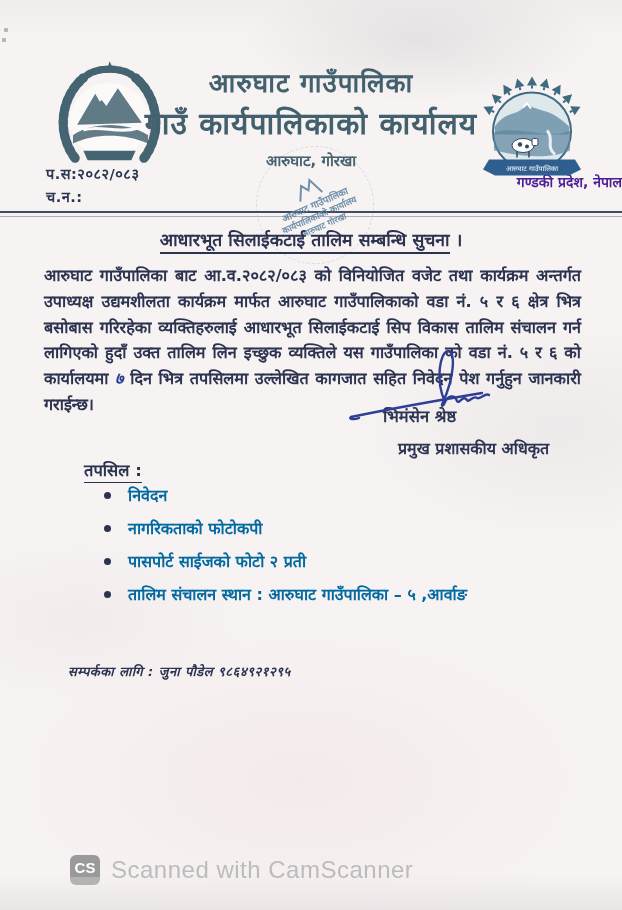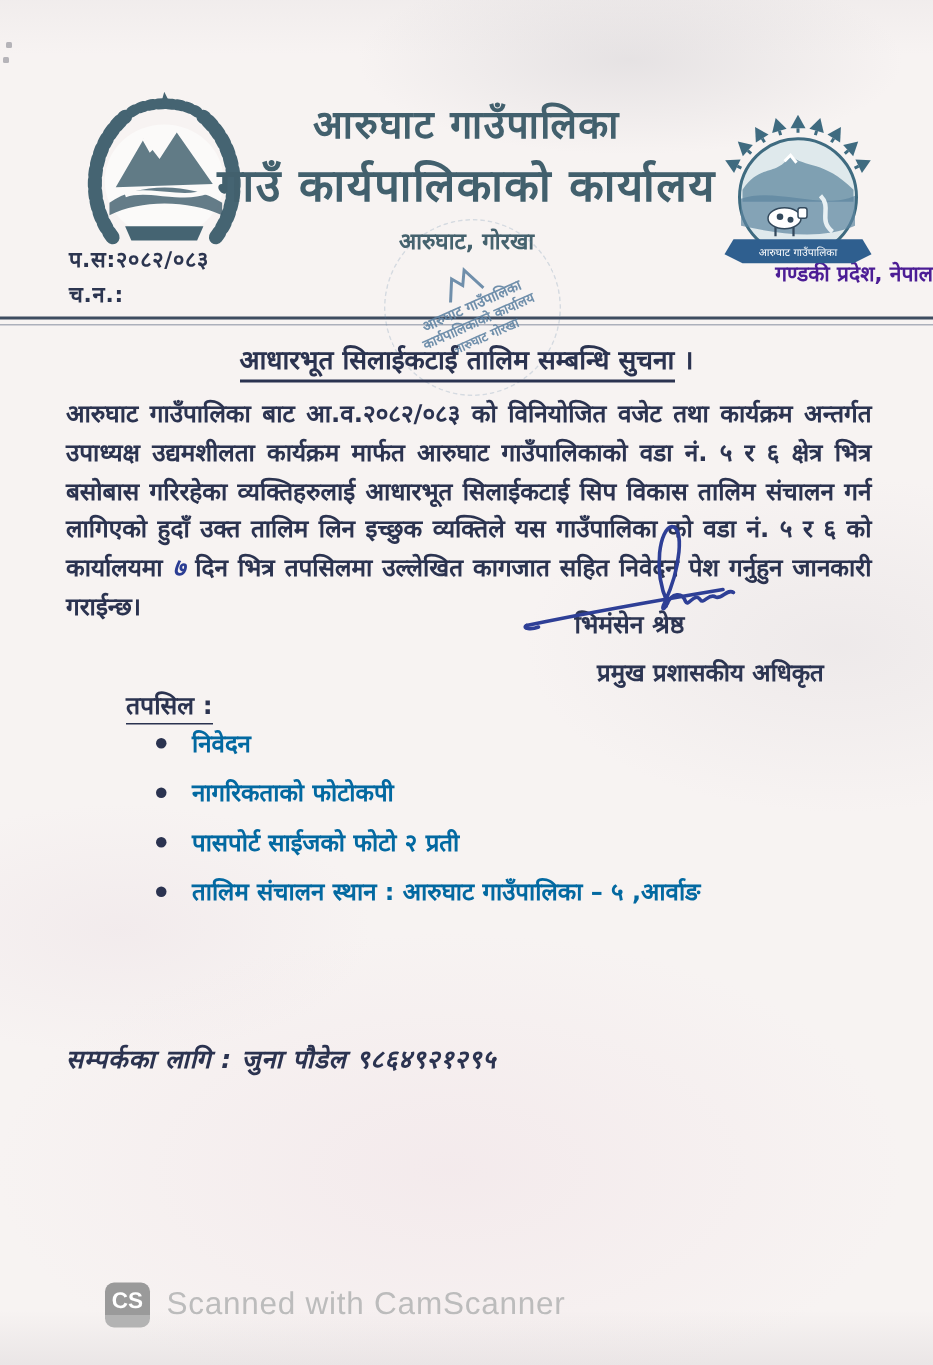--- a/index.html
+++ b/index.html
@@ -54,29 +54,29 @@
   .sig-name{left:383px; top:404px; font-size:16.5px; font-weight:bold; z-index:4;}
   .sig-title{left:398px; top:437px; font-size:16px; font-weight:bold; z-index:4;}
   
   .tap-head{left:84px; top:458px; font-size:16.5px; font-weight:bold; color:#2b3350;}
   .tap-head .u{border-bottom:1.5px solid #2b3350; padding-bottom:2px;}
   .tap-list{left:104px; top:486px; margin:0; padding:0; list-style:none;}
   .tap-list li{position:relative; padding-left:24px; margin-bottom:13px; font-size:16px; font-weight:600;
                color:#0369a1; line-height:20px;}
   .tap-list li .dot{position:absolute; left:0; top:6px; width:7px; height:7px; border-radius:50%; background:#2b3350;}
   
-  .contact{left:44px; top:662px; font-size:17px; font-weight:bold; font-style:italic;
-           color:#2b3350; letter-spacing:.5px;margin-top:32px;}
+  .contact{left:68px; top:662px; font-size:13px; font-weight:bold; font-style:italic;
+           color:#2b3350; letter-spacing:.5px;}
   
   .watermark{left:22px; top:855px; display:flex; align-items:center; gap:11px;padding-left:48px;}
   .cs-badge{width:30px; height:30px; border-radius:6px; overflow:hidden;
             background:linear-gradient(180deg,#9a9a9a 0 72%, #b3b3b3 72% 100%);
             display:flex; align-items:center; justify-content:center;}
   .cs-badge span{color:#fff; font-family:"Liberation Sans",sans-serif; font-weight:bold; font-size:15px; margin-top:-5px;}
-  .wm-text{font-family:"Liberation Sans",sans-serif; font-size:21px; color:#bcbcbc; letter-spacing:.5px;text-align:right;}
+  .wm-text{font-family:"Liberation Sans",sans-serif; font-size:24px; color:#bcbcbc; letter-spacing:.5px;text-align:right;}
   .speck{width:4px; height:4px; background:#8b8b92; border-radius:1px; opacity:.6;}
 </style>
 </head>
 <body>
 
 <div class="page">
 
   <div class="abs speck" style="left:4px; top:28px;"></div>
   <div class="abs speck" style="left:2px; top:38px;"></div>
 

